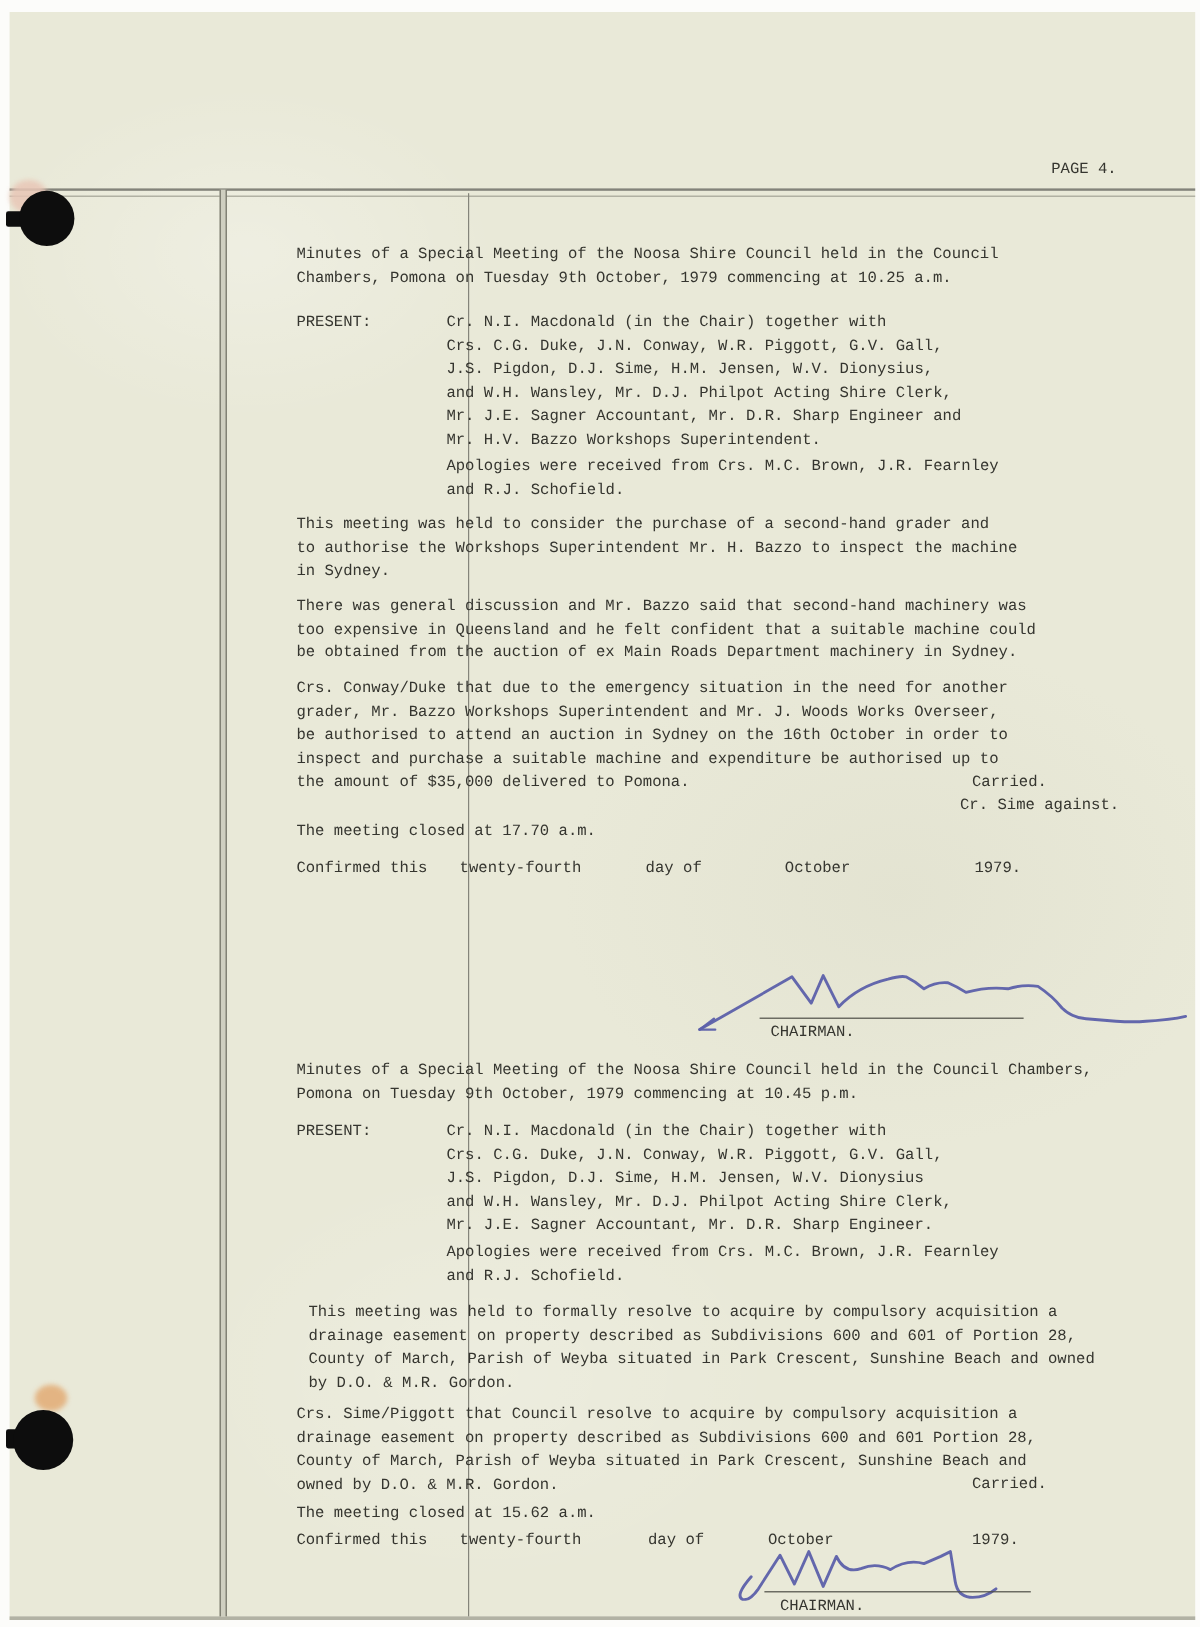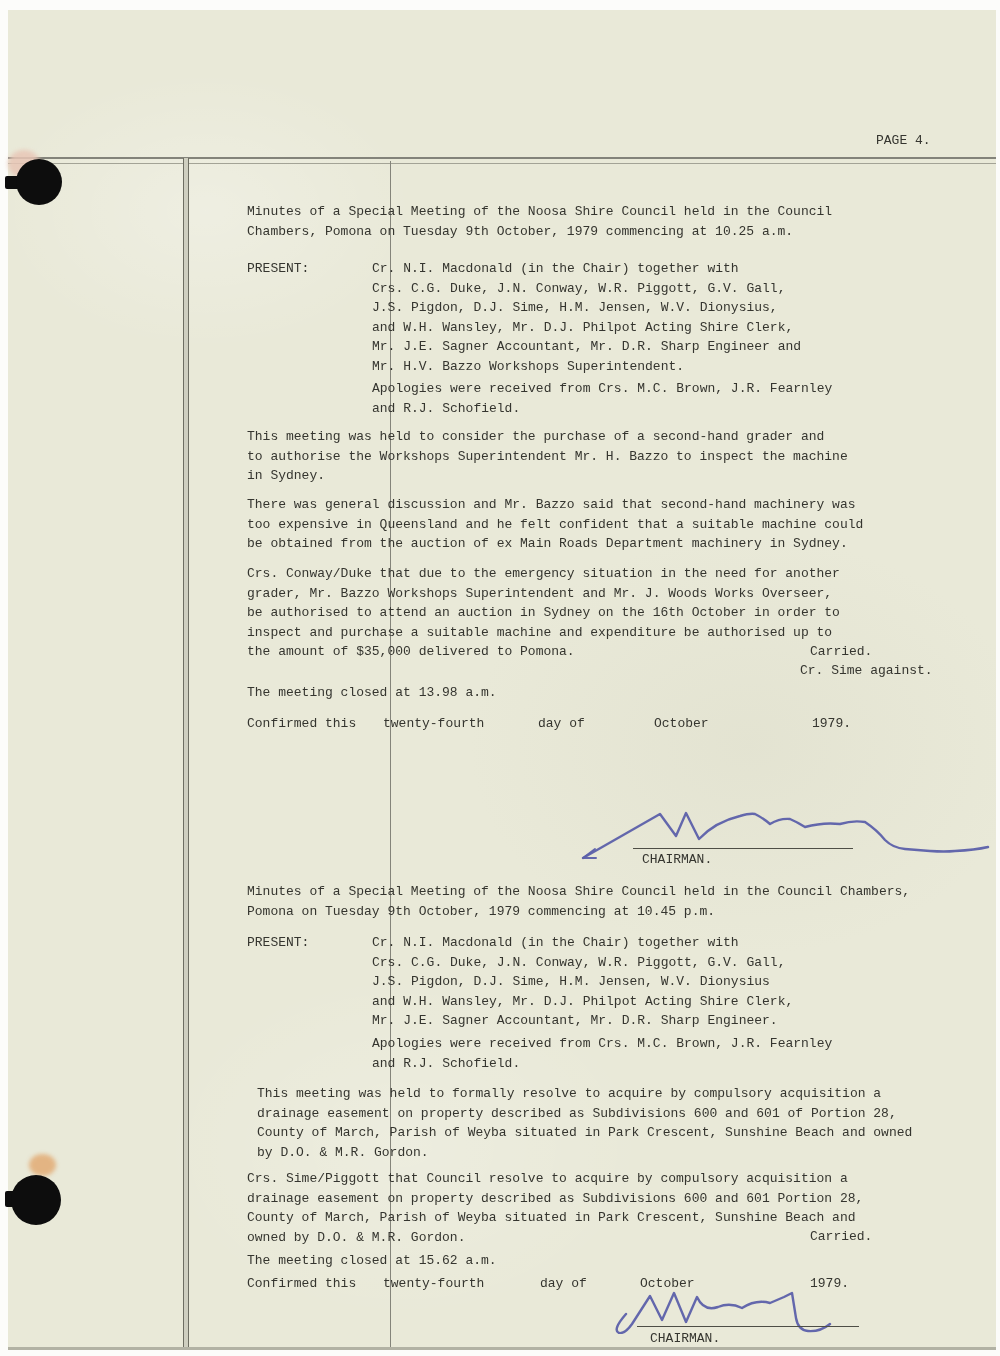--- a/index.html
+++ b/index.html
@@ -68,21 +68,21 @@
 in Sydney.</div>
 
   <div class="t" style="left:247px;top:564px;">Crs. Conway/Duke that due to the emergency situation in the need for another
 grader, Mr. Bazzo Workshops Superintendent and Mr. J. Woods Works Overseer,
 be authorised to attend an auction in Sydney on the 16th October in order to
 inspect and purchase a suitable machine and expenditure be authorised up to
 the amount of $35,000 delivered to Pomona.</div>
   <div class="t" style="left:810px;top:642px;">Carried.</div>
   <div class="t" style="left:800px;top:661px;">Cr. Sime against.</div>
 
-  <div class="t" style="left:247px;top:683px;">The meeting closed at 13.98 a.m.</div>
+  <div class="t" style="left:247px;top:683px;">The meeting closed at 17.70 a.m.</div>
 
   <div>
     <span class="t" style="left:247px;top:714px;">Confirmed this</span>
     <span class="t" style="left:383px;top:714px;">twenty-fourth</span>
     <span class="t" style="left:538px;top:714px;">day of</span>
     <span class="t" style="left:654px;top:714px;">October</span>
     <span class="t" style="left:812px;top:714px;">1979.</span>
   </div>
 
   <svg class="sig" style="left:575px;top:792px;" width="420" height="70" viewBox="0 0 420 70">

